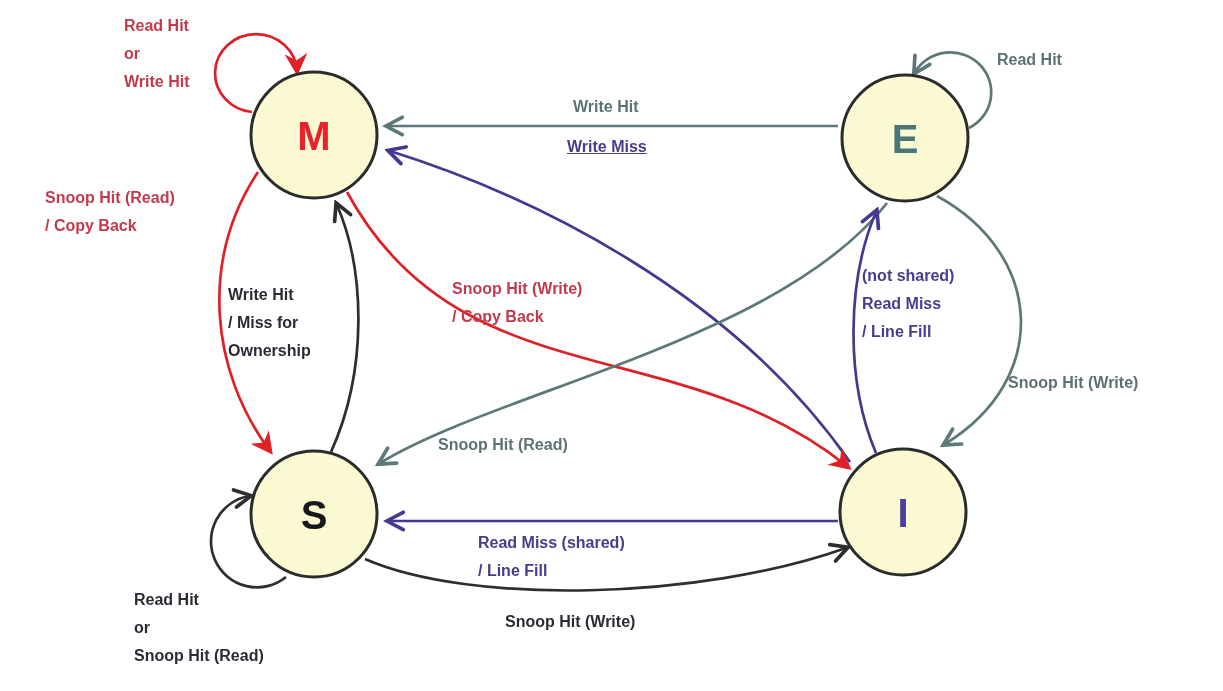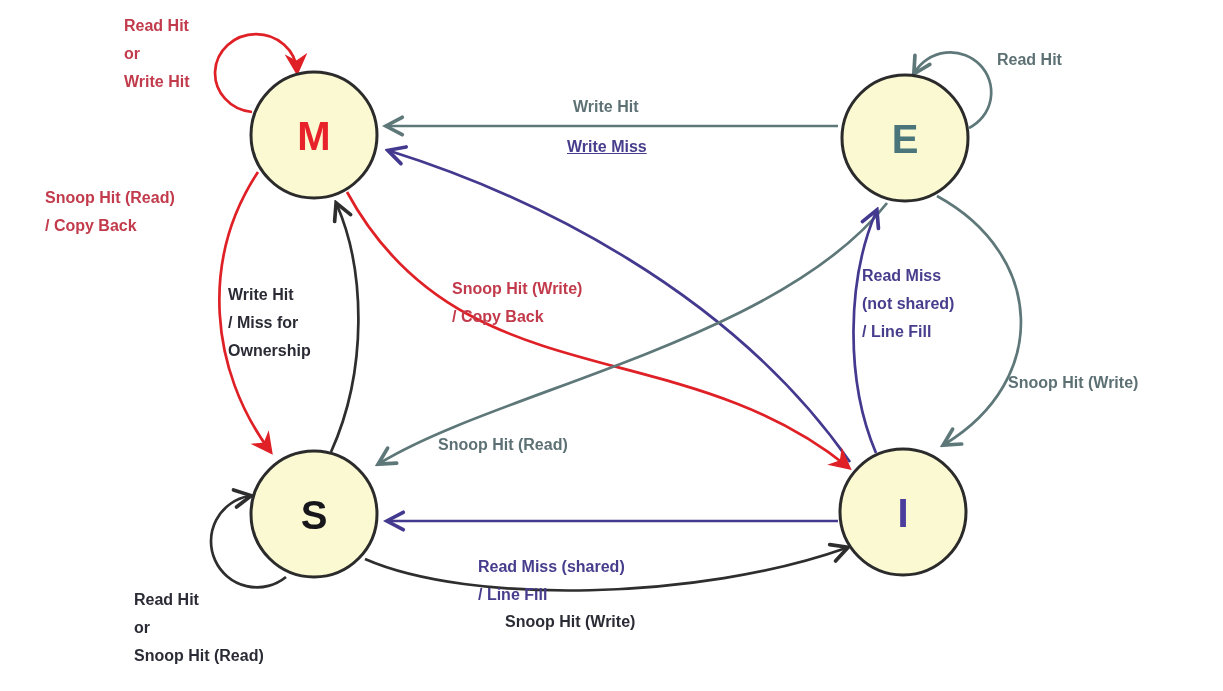--- a/index.html
+++ b/index.html
@@ -115,30 +115,30 @@
   <div class="lbl t-red" style="left:452px;top:275px;">
     <div>Snoop Hit (Write)</div>
     <div>/ Copy Back</div>
   </div>
 
   <div class="lbl t-slate" style="left:438px;top:431px;">
     <div>Snoop Hit (Read)</div>
   </div>
 
   <div class="lbl t-purple" style="left:862px;top:262px;">
+    <div>(not shared)</div>
     <div>Read Miss</div>
-    <div>(not shared)</div>
     <div>/ Line Fill</div>
   </div>
 
   <div class="lbl t-slate" style="left:1008px;top:369px;">
     <div>Snoop Hit (Write)</div>
   </div>
 
-  <div class="lbl t-purple" style="left:478px;top:553px;">
+  <div class="lbl t-purple" style="left:478px;top:529px;">
     <div>Read Miss (shared)</div>
     <div>/ Line Fill</div>
   </div>
 
   <div class="lbl t-black" style="left:505px;top:608px;">
     <div>Snoop Hit (Write)</div>
   </div>
 
   <div class="lbl t-black" style="left:134px;top:586px;">
     <div>Read Hit</div>

